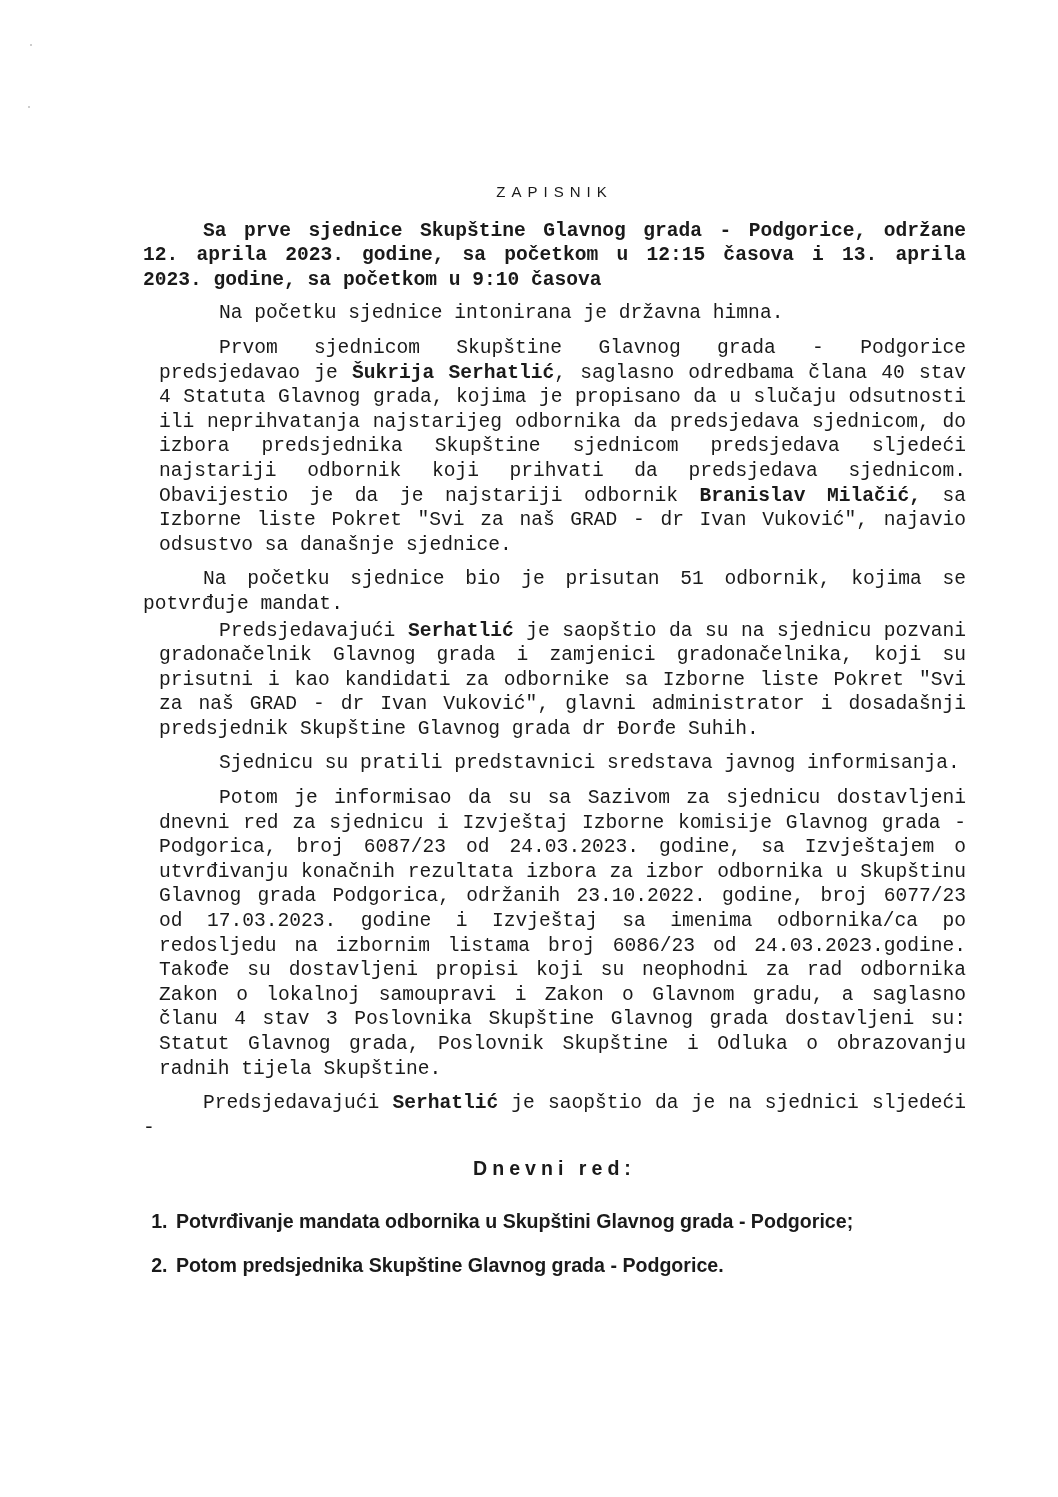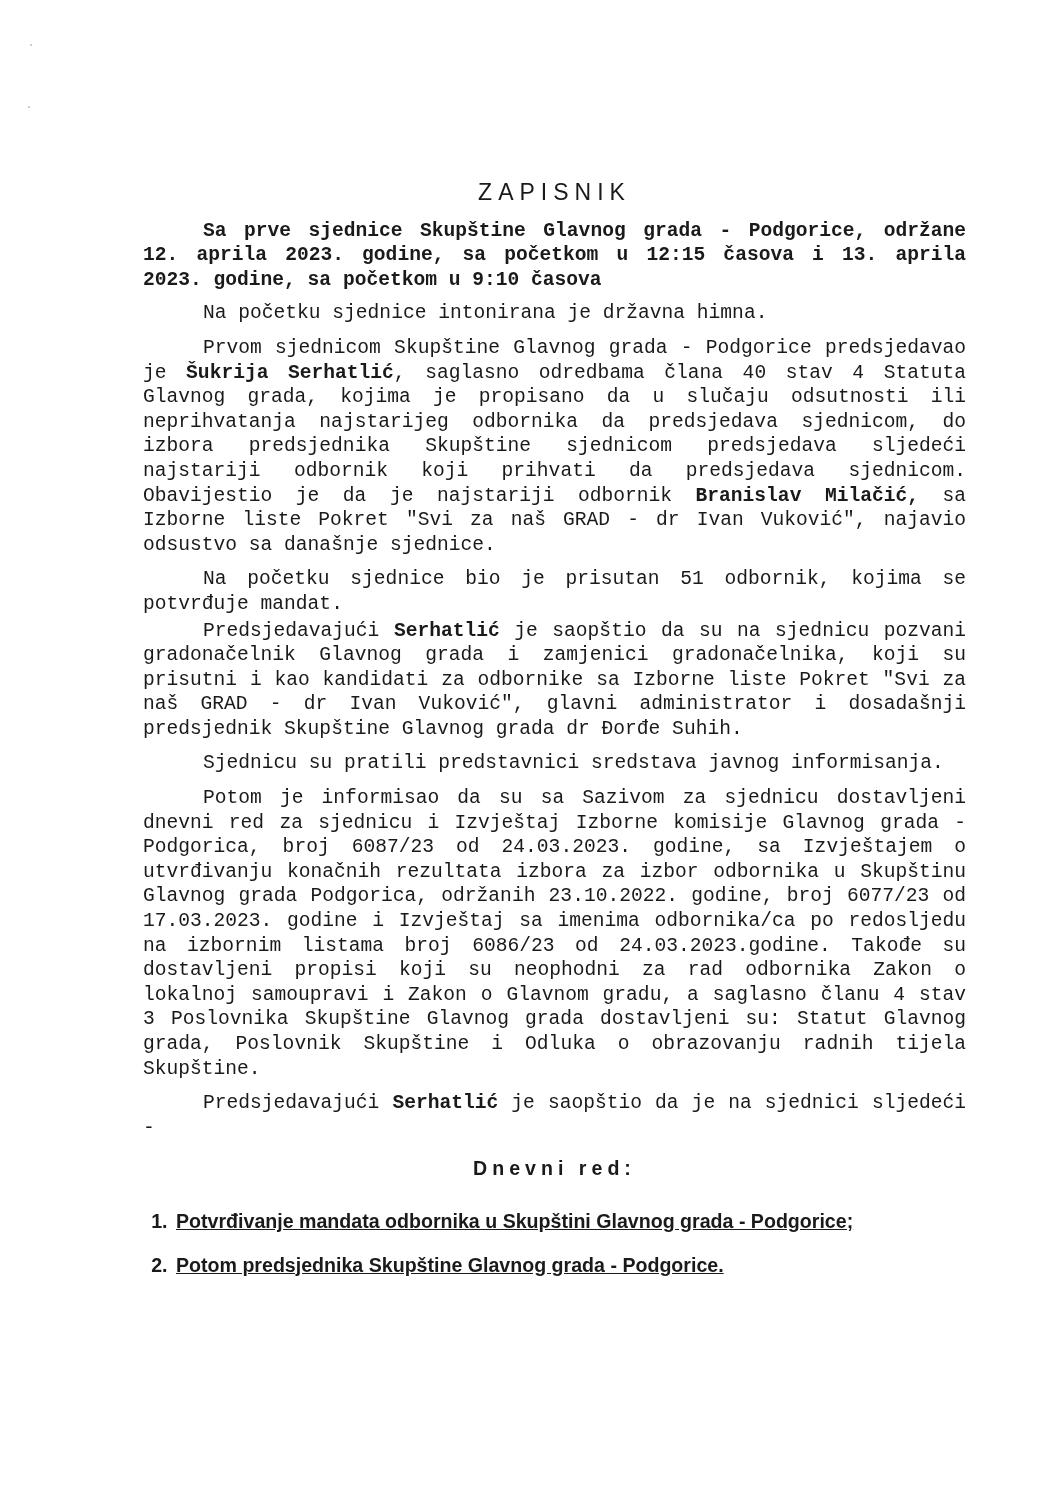--- a/index.html
+++ b/index.html
@@ -6,34 +6,34 @@
   body {
     width: 1058px; height: 1497px; position: relative; overflow: hidden;
     font-family: "Liberation Sans", sans-serif; color: #1a1a1a;
   }
   .speck { position: absolute; width: 2px; height: 2px; background: #bdbdbd; border-radius: 1px; }
   .page {
     position: absolute; left: 143px; top: 180px; width: 823px;
     font-size: 19.6px; line-height: 24.6px;
   }
   .title {
-    text-align: center; font-size: 23px; letter-spacing: 6px;
+    text-align: center; font-size: 15px; letter-spacing: 6px;
     margin: 0 0 14px 0; font-weight: normal;
   }
   p { margin: 0; text-align: justify; text-align-last: left; }
   .ind { text-indent: 60px; font-family: Liberation Mono, monospace; }
   .heading-p { font-weight: bold; margin-bottom: 9px; }
-  .gap { margin-bottom: 10px; }
+  .gap { margin-bottom: 10px; margin-left: 16px; }
   .gap-s { margin-bottom: 2px; }
   b { font-weight: bold; }
   .agenda-title {
     text-align: center; font-weight: bold; letter-spacing: 5px;
     margin: 16px 0 28px 0;
   }
-  ol { margin: 0; padding: 0 0 0 30px; font-weight: bold; text-decoration: underline; }
+  ol { margin: 0; padding: 0 0 0 30px; font-weight: bold; }
   ol li { padding-left: 3px; text-align: justify; text-align-last: left; margin-bottom: 19px; }
 </style>
 </head>
 <body>
 
 <div class="speck" style="left:30px;top:44px;"></div>
 <div class="speck" style="left:28px;top:106px;"></div>
 
 <div class="page">
   <div class="title">ZAPISNIK</div>

